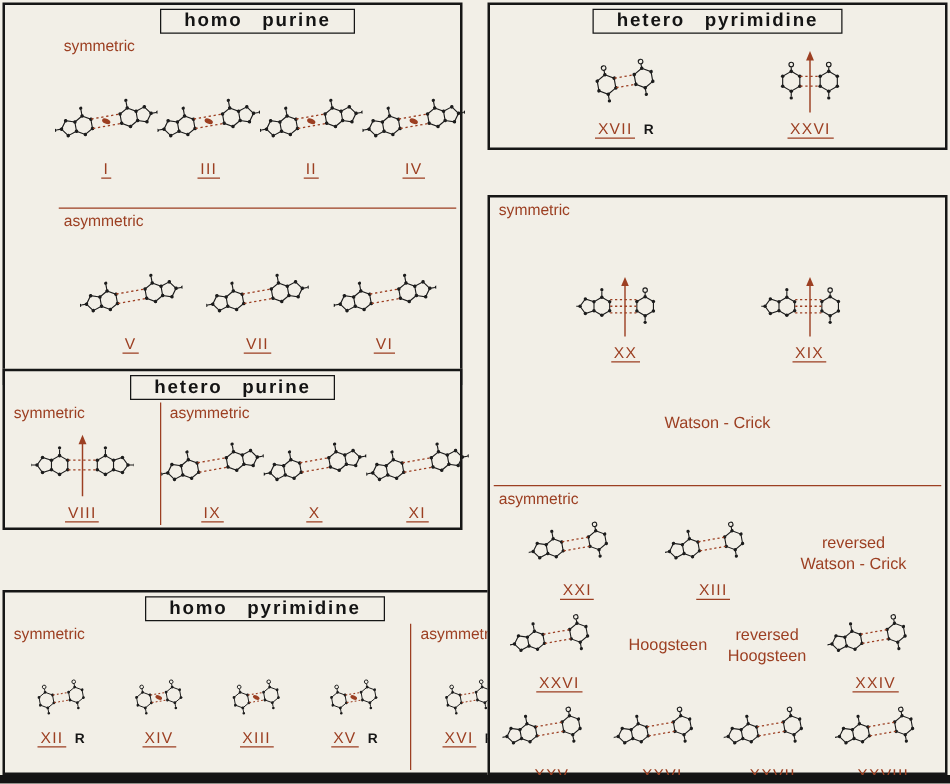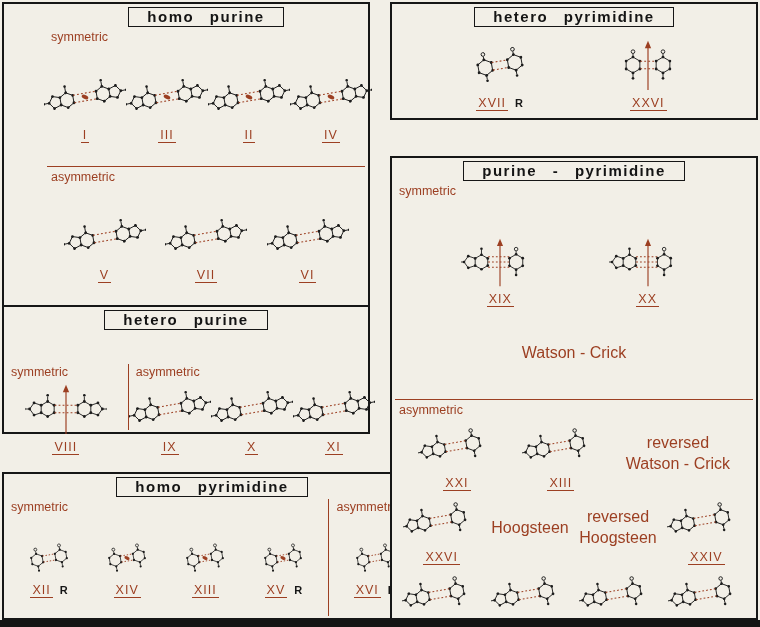--- a/index.html
+++ b/index.html
@@ -20,21 +20,21 @@
   .rows{flex:1;display:flex;flex-direction:column;justify-content:space-evenly;min-height:0;}
   .row{display:flex;justify-content:space-evenly;align-items:center;}
   .cell{display:flex;flex-direction:column;align-items:center;}
   .glyph{display:block;width:82px;height:60px;}
   .panel[data-pid="2"] .glyph{width:66px;height:48px;}
   .panel[data-pid="4"] .glyph{width:78px;height:58px;}
   .numline{margin-top:1px;display:flex;gap:7px;align-items:baseline;}
   .numeral{color:var(--acc);font-size:12.5px;letter-spacing:1px;
            border-bottom:1.4px solid var(--acc);padding:0 2px;}
   .rlab{color:#161616;font-size:11px;font-weight:bold;}
-  .caption{color:var(--acc);font-size:16px;white-space:pre-line;text-align:center;line-height:1.3;}
+  .caption{color:var(--acc);font-size:13px;white-space:pre-line;text-align:center;line-height:1.3;}
   .hdiv{flex:0 0 auto;height:0;border-top:1.5px solid var(--acc);margin:0 3px;}
   .vdiv{flex:0 0 auto;width:0;border-left:1.5px solid var(--acc);margin:2px 0;}
   .scan-bar{position:absolute;left:0;top:620px;width:760px;height:7px;background:#141414;}
   
   .ring{fill:none;stroke:var(--ink);stroke-width:1.1px;}
   .atom{fill:var(--ink);}
   .oxo{fill:none;stroke:var(--ink);stroke-width:1.1px;}
   .hbond{stroke:var(--acc);stroke-width:1.25px;stroke-dasharray:2.2 2.6;}
   .dyad{fill:var(--acc);}
   .axis{stroke:var(--acc);stroke-width:1.4px;}
@@ -352,21 +352,21 @@
                 <div class="numline">
                   <span class="numeral">VI</span>
                 </div>
               </div>
             </div>
           </div>
         </div>
       </div>
   </div>
 
-  <div class="panel" data-pid="1" style="left:2px;top:305px;width:368px;height:129px;gap:32px;">
+  <div class="panel" data-pid="1" style="left:2px;top:295px;width:368px;height:129px;">
     <div class="panel-title-row">
       <span class="panel-title">hetero purine</span>
     </div>
     <div class="panel-body h">
         <div class="section" style="flex: 0 0 34%;">
           <div class="sec-label">symmetric</div>
           <div class="rows">
             <div class="row">
               <div class="cell">
                 <svg viewBox="0 0 96 72" class="glyph">
@@ -819,23 +819,20 @@
                   <span class="numeral">XXVI</span>
                 </div>
               </div>
             </div>
           </div>
         </div>
       </div>
   </div>
 
   <div class="panel" data-pid="4" style="left:390px;top:156px;width:368px;height:464px;">
-    <div class="panel-title-row">
-      <span class="panel-title">purine - pyrimidine</span>
-    </div>
     <div class="panel-body v">
         <div class="section">
           <div class="sec-label">symmetric</div>
           <div class="rows">
             <div class="row">
               <div class="cell">
                 <svg viewBox="0 0 96 72" class="glyph">
                   <g>
                     <polygon points="25.00,27.00 32.79,31.50 32.79,40.50 25.00,45.00 17.21,40.50 17.21,31.50" class="ring"></polygon>
                     <polyline points="17.21,31.50 8.65,28.72 3.36,36.00 8.65,43.28 17.21,40.50" class="ring"></polyline>
@@ -864,21 +861,21 @@
                     <line x1="68" y1="45.5" x2="68" y2="50.5" class="ring"></line>
                     <circle cx="68" cy="52" r="1.6" class="atom"></circle>
                     <line x1="33.3" y1="29.5" x2="59.3" y2="29.5" class="hbond"></line>
                     <line x1="33.3" y1="36" x2="59.3" y2="36" class="hbond"></line>
                     <line x1="33.3" y1="42.5" x2="59.3" y2="42.5" class="hbond"></line>
                   </g>
                   <line x1="48" y1="66" x2="48" y2="14" class="axis"></line>
                   <polygon points="48,7 44.2,16 51.8,16" class="axishead"></polygon>
                 </svg>
                 <div class="numline">
-                  <span class="numeral">XIX</span>
+                  <span class="numeral">XX</span>
                 </div>
               </div>
               <div class="cell">
                 <svg viewBox="0 0 96 72" class="glyph">
                   <g>
                     <polygon points="25.00,27.00 32.79,31.50 32.79,40.50 25.00,45.00 17.21,40.50 17.21,31.50" class="ring"></polygon>
                     <polyline points="17.21,31.50 8.65,28.72 3.36,36.00 8.65,43.28 17.21,40.50" class="ring"></polyline>
                     <circle cx="25" cy="27" r="1.7" class="atom"></circle>
                     <circle cx="32.794" cy="31.5" r="1.7" class="atom"></circle>
                     <circle cx="32.794" cy="40.5" r="1.7" class="atom"></circle>
@@ -904,21 +901,21 @@
                     <line x1="68" y1="45.5" x2="68" y2="50.5" class="ring"></line>
                     <circle cx="68" cy="52" r="1.6" class="atom"></circle>
                     <line x1="33.3" y1="29.5" x2="59.3" y2="29.5" class="hbond"></line>
                     <line x1="33.3" y1="36" x2="59.3" y2="36" class="hbond"></line>
                     <line x1="33.3" y1="42.5" x2="59.3" y2="42.5" class="hbond"></line>
                   </g>
                   <line x1="48" y1="66" x2="48" y2="14" class="axis"></line>
                   <polygon points="48,7 44.2,16 51.8,16" class="axishead"></polygon>
                 </svg>
                 <div class="numline">
-                  <span class="numeral">XX</span>
+                  <span class="numeral">XIX</span>
                 </div>
               </div>
             </div>
             <div class="row">
               <div class="caption">Watson - Crick</div>
             </div>
           </div>
         </div>
         <div class="hdiv"></div>
         <div class="section">

